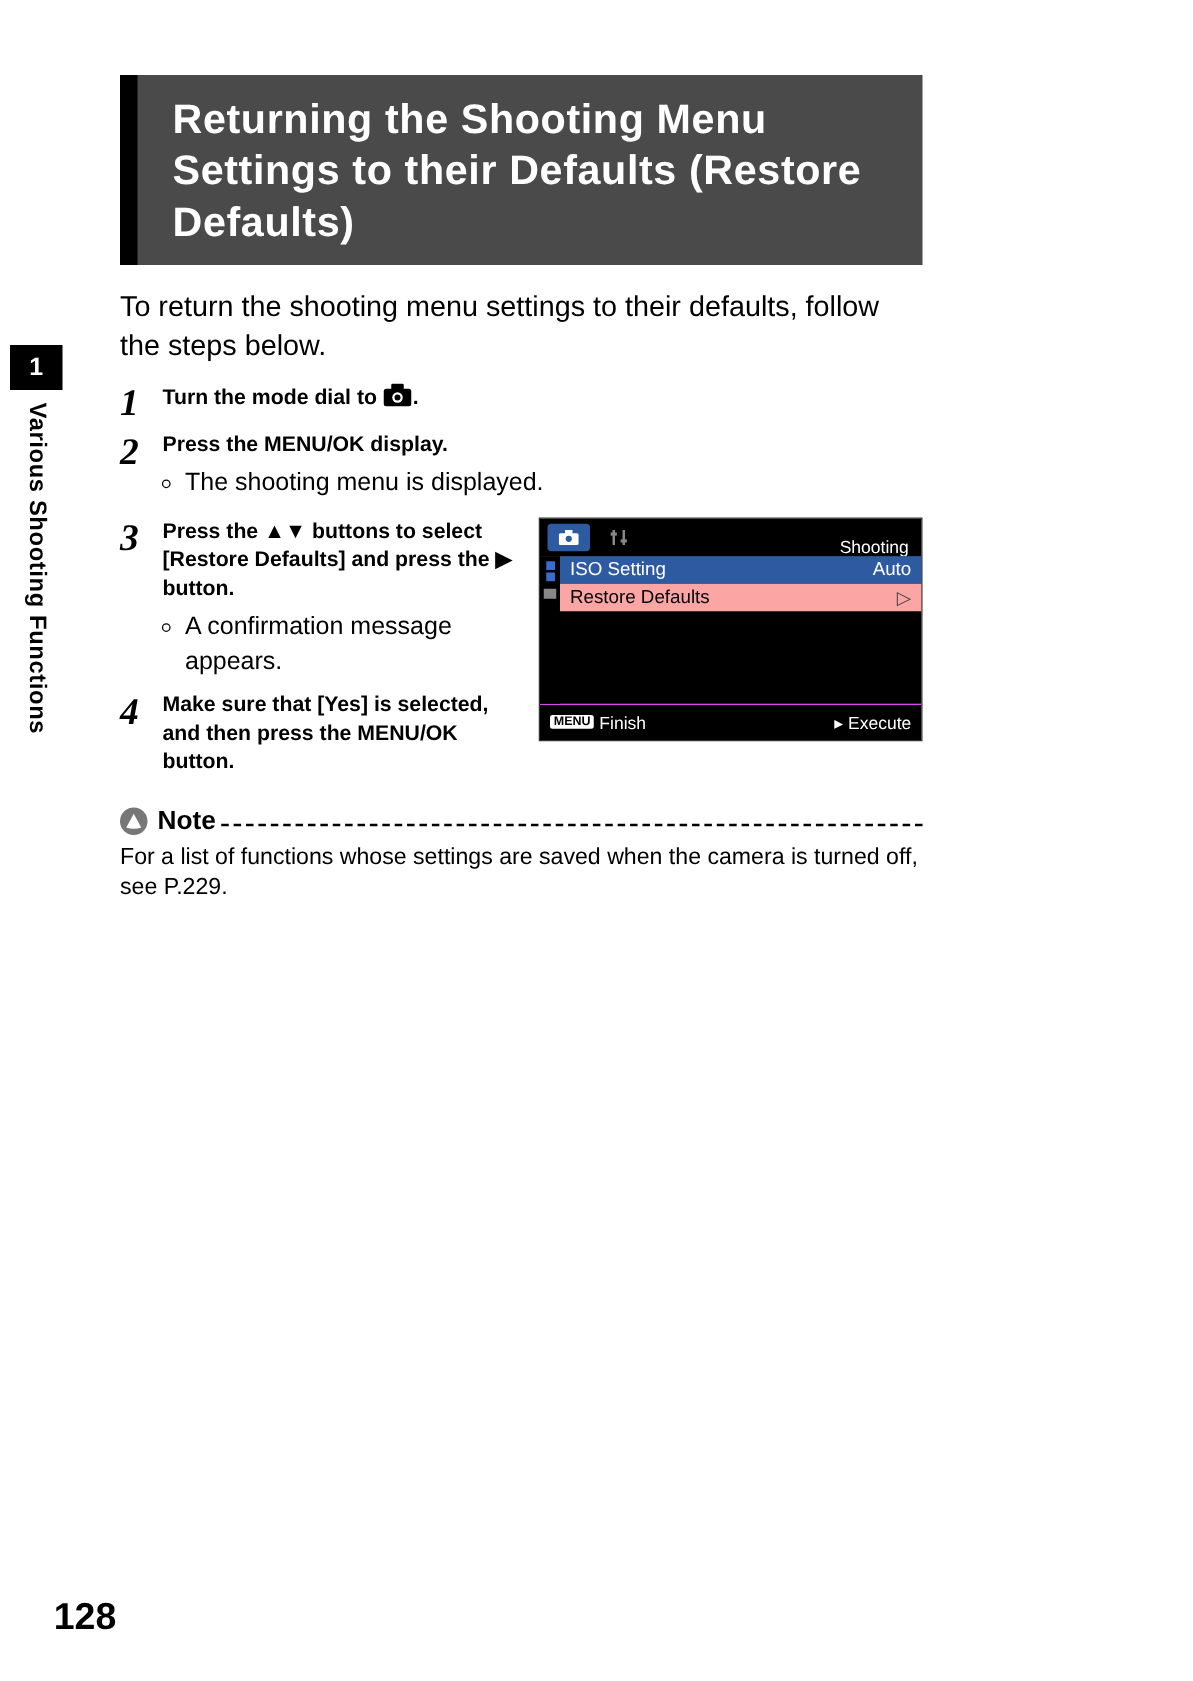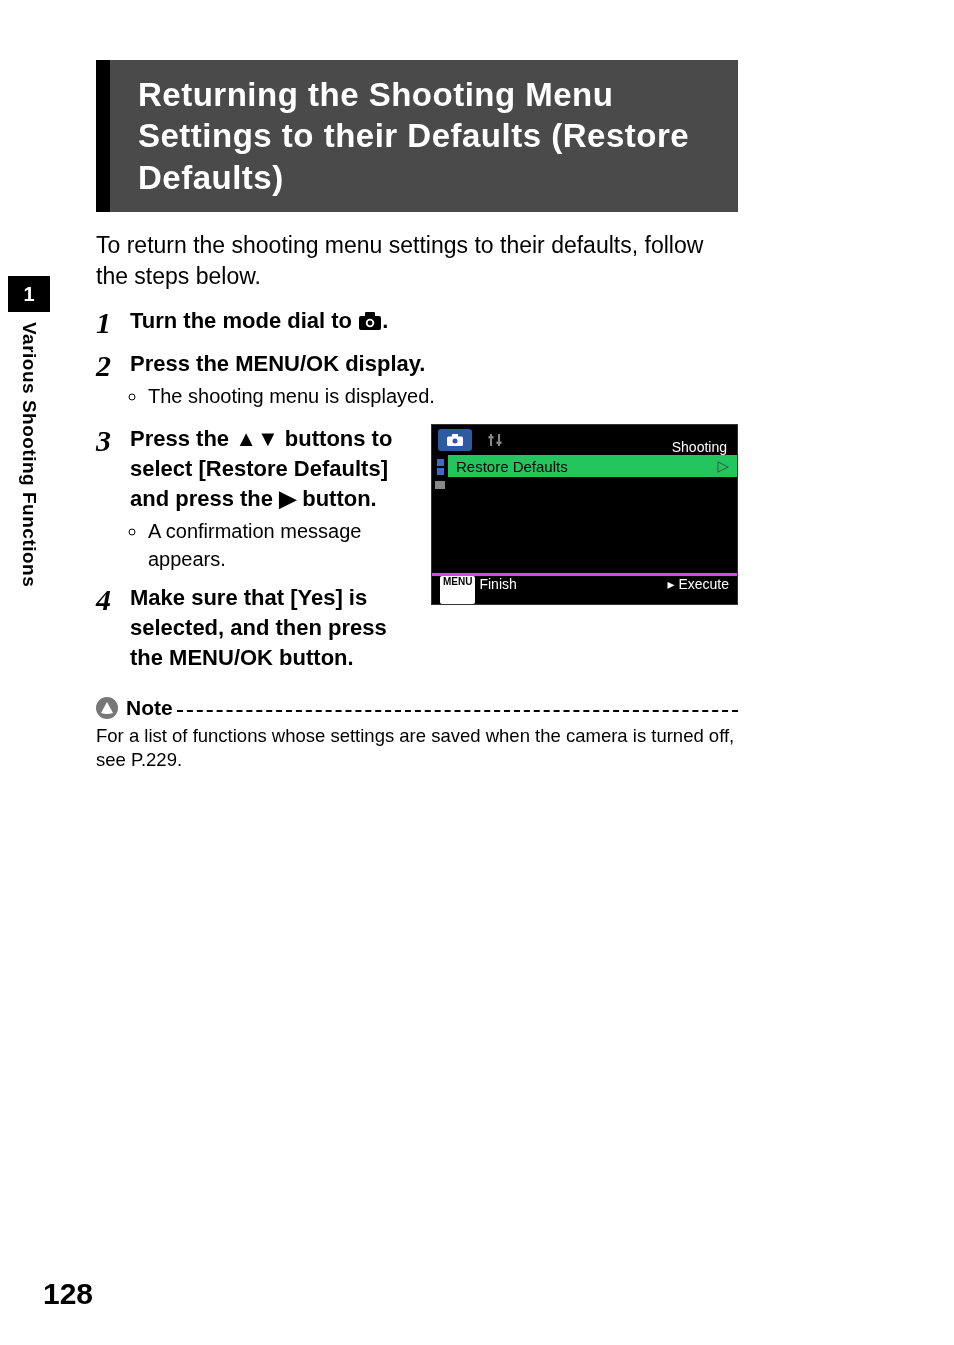--- a/index.html
+++ b/index.html
@@ -4,41 +4,41 @@
 <style>
   html,body{margin:0;padding:0;background:#fff;color:#000;font-family:Arial,Helvetica,sans-serif}
   .page{width:794px;height:1345px;position:relative;box-sizing:border-box;padding:60px 56px 0 96px}
   .title-banner{background:#4a4a4a;padding:14px 18px 14px 28px;margin-bottom:18px;border-left:14px solid #000}
   .title-banner h1{margin:0;color:#fff;font-size:33px;font-weight:900;line-height:1.25;font-family:Arial,Helvetica,sans-serif;letter-spacing:.5px}
   .intro{font-size:23px;line-height:1.35;margin:0 0 14px 0}
   .steps{margin:0;padding:0;list-style:none}
   .step{display:flex;align-items:flex-start;margin-bottom:6px}
   .step-num{font-style:italic;font-weight:900;font-size:30px;font-family:"Times New Roman",serif;width:34px;flex:0 0 34px;line-height:1.1}
   .step-body{flex:1}
-  .step-text{font-weight:700;font-size:22px;line-height:1.35;margin:0 0 4px 0}
+  .step-text{font-weight:700;font-size:17px;line-height:1.35;margin:0 0 4px 0}
   .sub{margin:0 0 8px 0;padding:0 0 0 18px}
   .sub li{font-size:20px;line-height:1.4;margin-bottom:2px}
   .icon{display:inline-block;vertical-align:-3px}
   .row-3-4{display:flex;gap:18px;align-items:flex-start}
   .row-3-4 .left{flex:1}
   .screenshot{width:305px;flex:0 0 305px;border:1px solid #333;font-family:"MS PGothic",sans-serif;font-size:15px}
   .ss-top{background:#000;display:flex;align-items:flex-end;height:30px;position:relative}
   .ss-tab{height:22px;margin:4px 0 4px 6px;background:#2d5aa0;border-radius:3px;width:34px;display:flex;align-items:center;justify-content:center;color:#fff}
   .ss-tab.inactive{background:#000;color:#888}
   .ss-title{color:#fff;margin-left:auto;margin-right:10px;font-size:14px}
   .ss-body{background:#000;height:118px;position:relative}
   .ss-side{position:absolute;left:0;top:0;bottom:0;width:16px;background:#000;display:flex;flex-direction:column;align-items:center;padding-top:4px;gap:2px}
   .ss-side .sq{width:7px;height:7px;background:#3a6bd1}
   .ss-side .card{width:10px;height:8px;background:#888;margin-top:4px}
   .ss-row{margin-left:16px;height:22px;display:flex;align-items:center;padding:0 8px;color:#fff}
   .ss-row .val{margin-left:auto}
   .ss-row.sel{background:#2d5aa0}
-  .ss-row.white{background:#22c55e;color:#000}
+  .ss-row.white{background:#fca5a5;color:#000}
   .ss-row.white .caret{color:#444;margin-left:auto}
-  .ss-footer{background:#000;height:28px;display:flex;padding:0 8px;color:#fff;font-size:14px;border-top:3px solid #d946ef}
+  .ss-footer{background:#000;height:28px;display:flex;align-items:center;padding:0 8px;color:#fff;font-size:14px;border-top:1px solid #d946ef}
   .ss-footer .menu-badge{background:#fff;color:#000;font-size:10px;padding:0 3px;border-radius:2px;margin-right:4px;font-weight:700}
   .ss-footer .exec{margin-left:auto}
   .note-row{display:flex;align-items:center;margin-top:14px}
   .note-icon{width:22px;height:22px;border-radius:50%;background:#777;display:flex;align-items:center;justify-content:center;margin-right:8px}
   .note-icon svg{width:14px;height:14px}
   .note-label{font-weight:700;font-size:21px}
   .note-dashes{flex:1;border-bottom:2px dashed #000;height:0;margin-left:4px;margin-top:6px}
   .note-body{font-size:18.5px;margin:4px 0 0 0;line-height:1.3}
   .side-tab{position:absolute;left:8px;top:276px;display:flex;flex-direction:column;align-items:center}
   .side-num{width:42px;height:36px;background:#000;color:#fff;font-weight:700;font-size:20px;display:flex;align-items:center;justify-content:center}
@@ -126,20 +126,24 @@
                 </svg>
               </div>
             <div class="ss-title">Shooting</div>
           </div>
           <div class="ss-body">
             <div class="ss-side">
               <div class="sq"></div>
                 <div class="sq"></div>
                 <div class="card"></div>
             </div>
+            <div class="ss-row sel">
+              <span>ISO Setting</span>
+              <span class="val">Auto</span>
+            </div>
             <div class="ss-row white">
               <span>Restore Defaults</span>
               <span class="caret">▷</span>
             </div>
           </div>
           <div class="ss-footer">
             <span class="menu-badge">MENU</span>
             <span>Finish</span>
             <span class="exec">▸ <span>Execute</span></span>
           </div>

